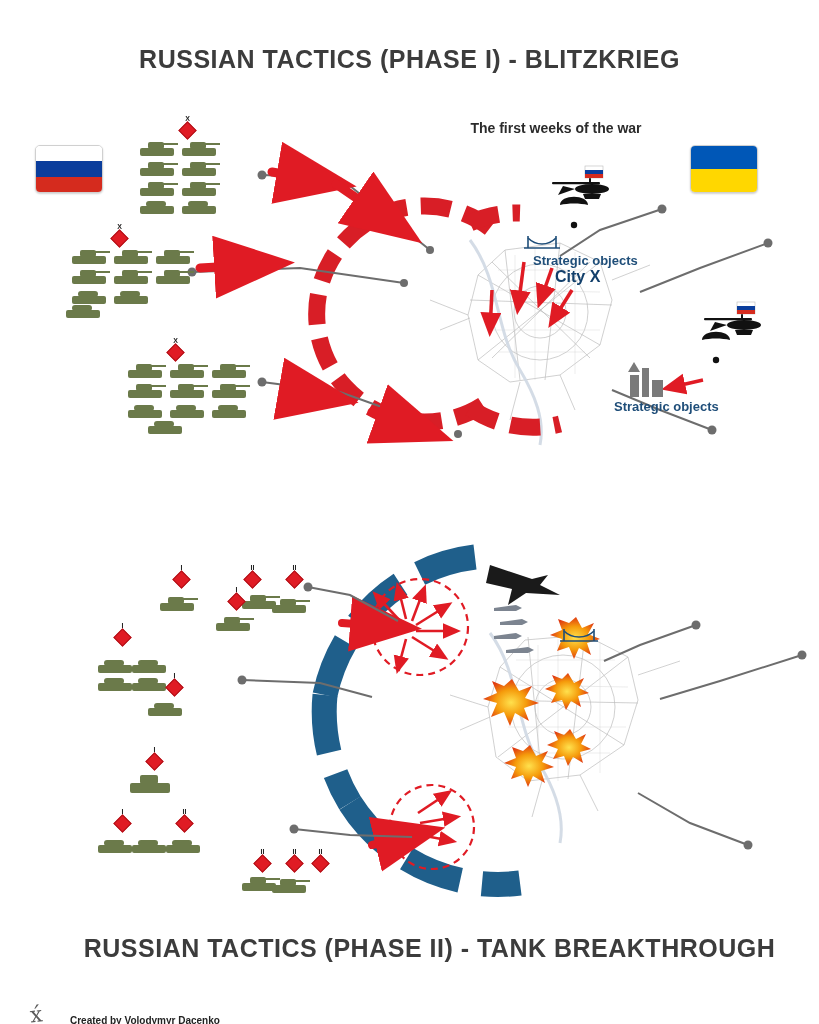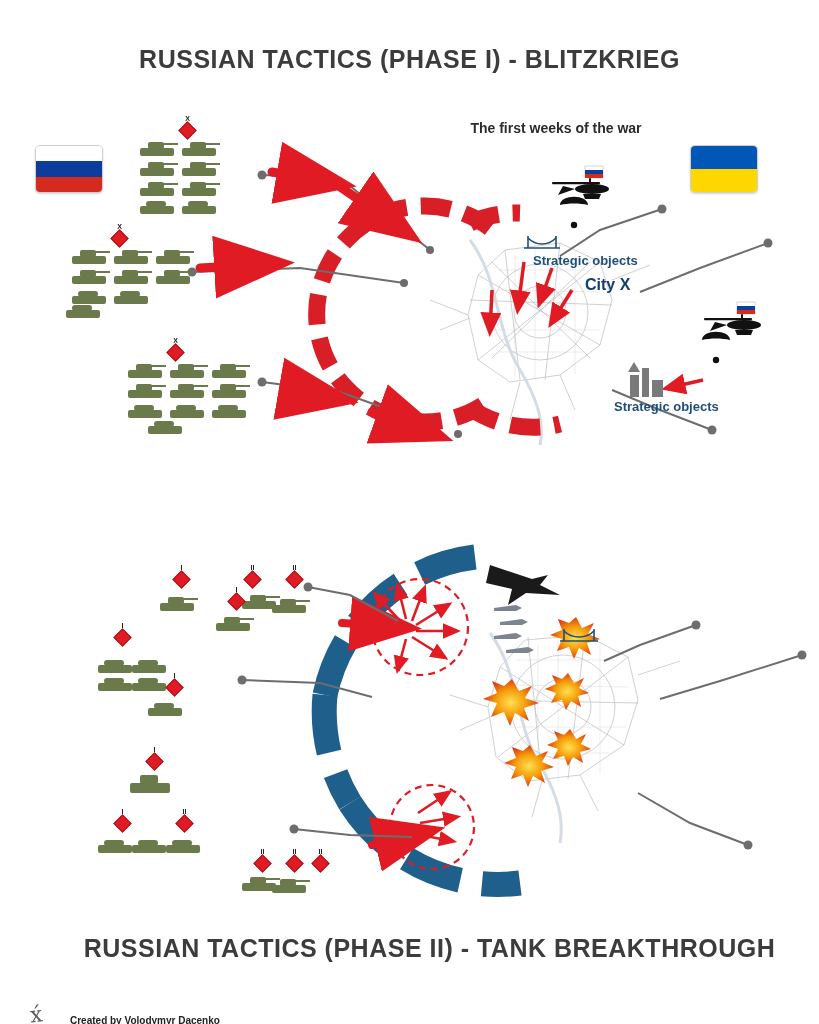--- a/index.html
+++ b/index.html
@@ -76,21 +76,21 @@
   .maplabel {
     position: absolute;
     font-weight: bold;
     color: #1f4e79;
     white-space: nowrap;
   }
   .label-strategic { font-size: 13px; }
   .label-city { font-size: 16px; color: #123f6b; }
 
   #lbl-strat-a { left: 533px; top: 253px; }
-  #lbl-city-1  { left: 585px; top: 268px; margin-top: 8px; }
+  #lbl-city-1  { left: 555px; top: 268px; }
   #lbl-strat-b { left: 614px; top: 399px; }
 
   
   .unit-marker { position: absolute; }
   .unit-marker .diamond {
     width: 13px; height: 13px;
     background: #e01b24;
     transform: rotate(45deg);
     border: 1px solid #b01219;
   }

